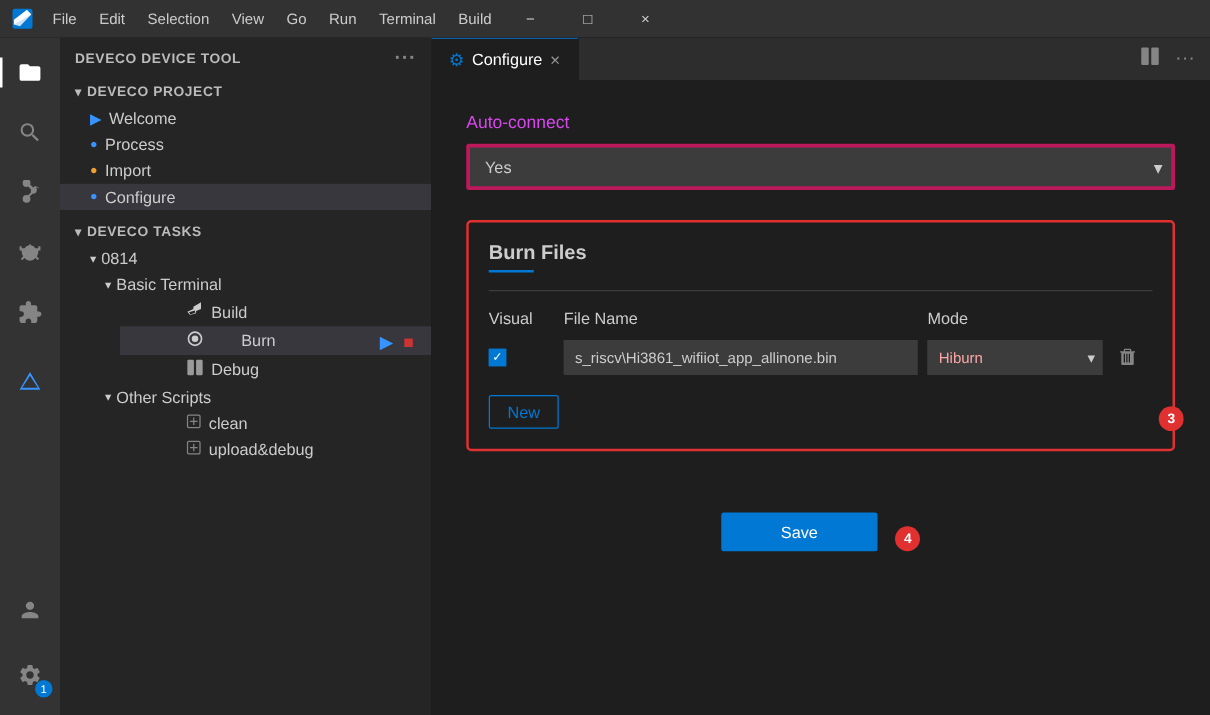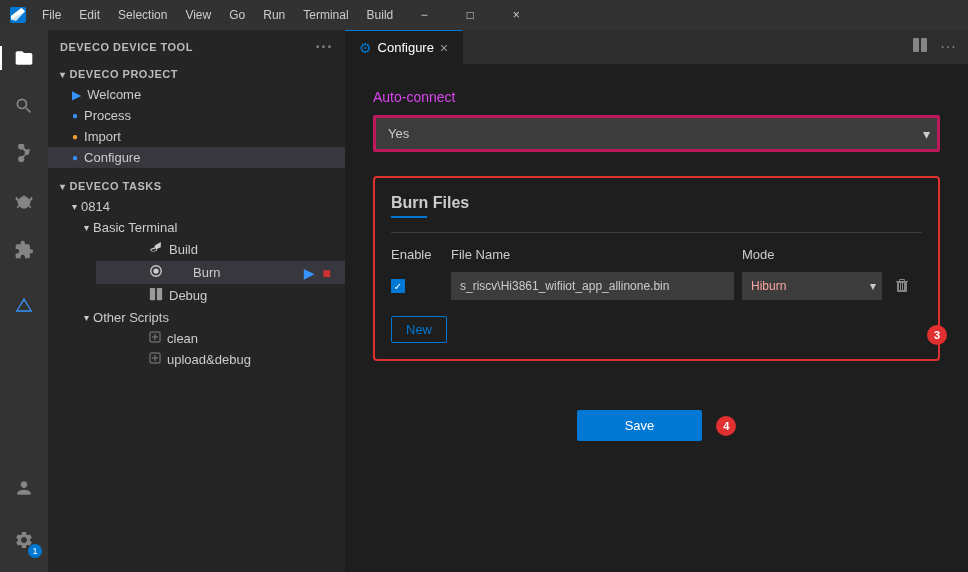--- a/index.html
+++ b/index.html
@@ -366,21 +366,21 @@
       border-radius: 50%;
       background: #e03030;
       color: white;
       font-size: 11px;
       font-weight: bold;
       display: flex; align-items: center; justify-content: center;
       margin-left: 8px;
       flex-shrink: 0;
     }
     .save-badge-wrapper {
-      display: flex; align-items: center; gap: 6px;
+      display: flex; align-items: flex-end; gap: 6px;
     }
 
     
     ::-webkit-scrollbar { width: 8px; }
     ::-webkit-scrollbar-track { background: #1e1e1e; }
     ::-webkit-scrollbar-thumb { background: #424242; }
   </style>
 </head>
 <body>
 
@@ -587,21 +587,21 @@
         <span class="dropdown-arrow">▾</span>
       </div>
 
       <div class="burn-files-container">
         <div class="burn-files-title">Burn Files</div>
         <div class="burn-files-underline"></div>
         <hr class="burn-files-divider">
 
         
         <div class="burn-table-header">
-          <div class="col-enable">Enable</div>
+          <div class="col-enable">Visual</div>
           <div class="col-filename">File Name</div>
           <div class="col-mode">Mode</div>
           <div class="col-action"></div>
         </div>
 
         
         <div class="burn-table-row">
           <div class="checkbox-cell">
             <div class="checkbox"></div>
           </div>

